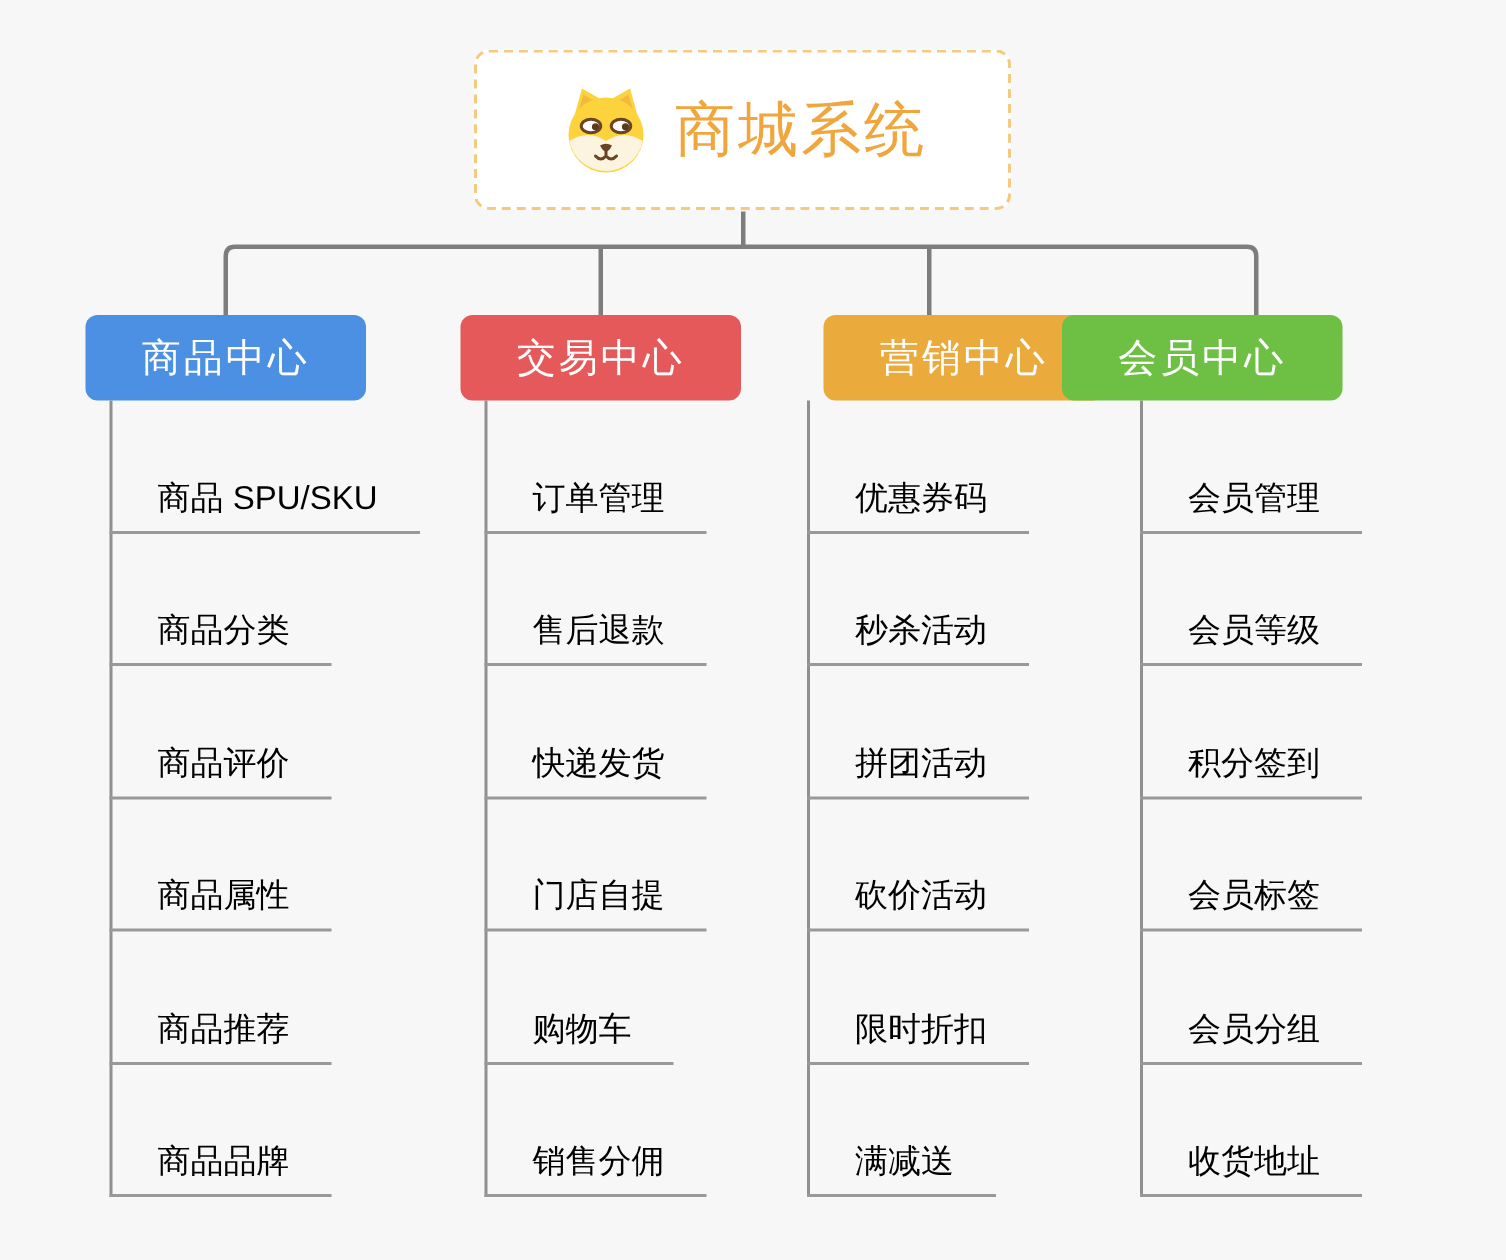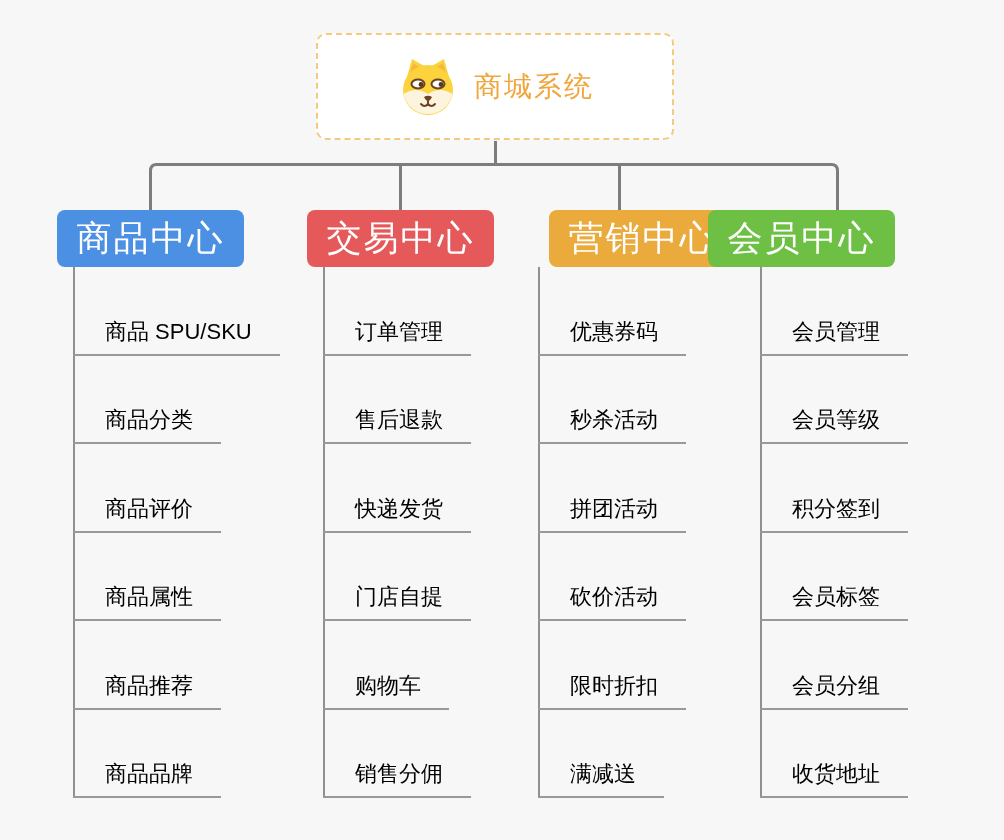--- a/index.html
+++ b/index.html
@@ -29,38 +29,38 @@
     background: #ffffff;
     border: 2px dashed #f3ca80;
     border-radius: 10px;
     display: flex;
     align-items: center;
     justify-content: center;
     gap: 14px;
     cursor: pointer;
   }
   .root-title {
-    font-size: 28px;
+    font-size: 40px;
     font-weight: 500;
     letter-spacing: 2px;
     color: #f0a63c;
     white-space: nowrap;
   }
   .root-icon { width: 64px; height: 64px; flex: 0 0 auto; }
   
   .branch-header {
     position: absolute;
     top: 210px;
     width: 187px; height: 57px;
     border-radius: 8px;
     display: flex;
     align-items: center;
     justify-content: center;
     color: #ffffff;
-    font-size: 35px;
+    font-size: 26px;
     font-weight: 500;
     letter-spacing: 2px;
     white-space: nowrap;
     cursor: pointer;
   }
   .branch-header.b0 { left: 57px;  background: #4b90e2; }
   .branch-header.b1 { left: 307px; background: #e5595b; }
   .branch-header.b2 { left: 526px; background: #eaaa3c; }
   .branch-header.b3 { left: 708px; background: #6ec044; }
   

